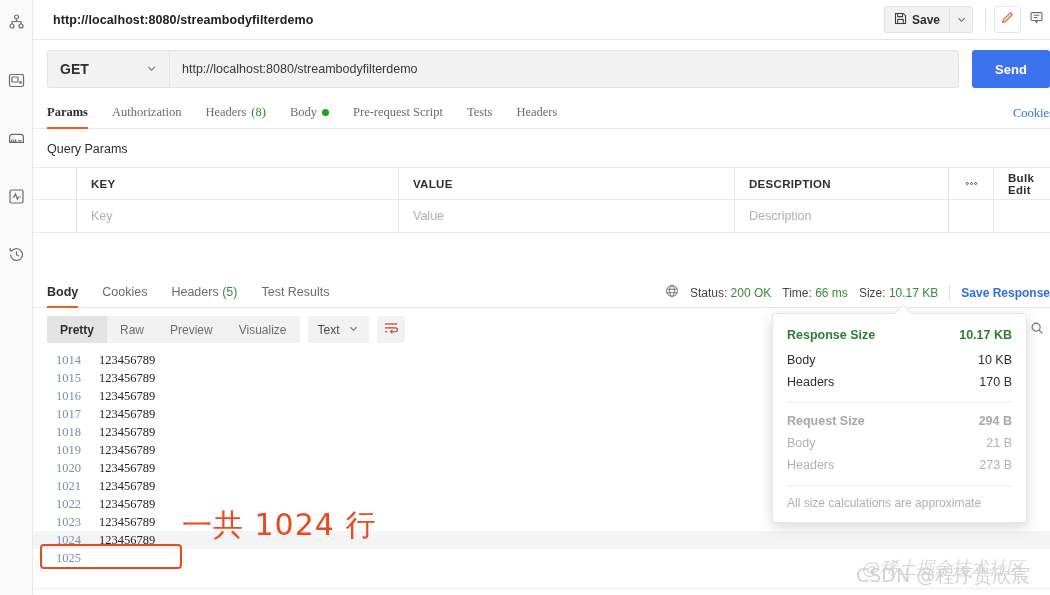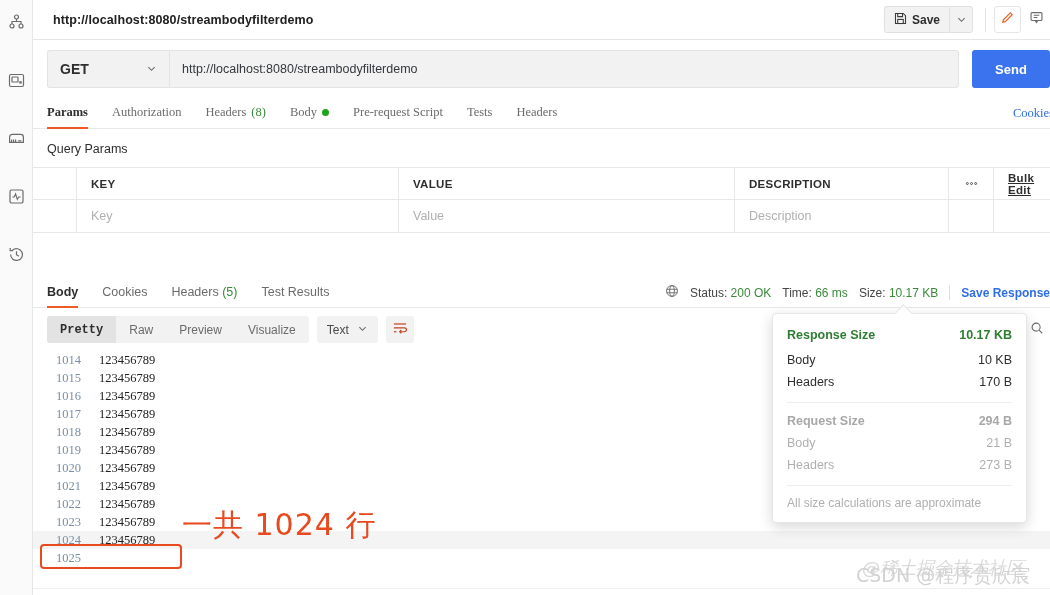--- a/index.html
+++ b/index.html
@@ -97,21 +97,21 @@
   .qp-title { font-size:12.5px; color:#2e2e2e; padding: 13px 0 11px 14px; }
   .tbl { border-top:1px solid #e8e8e8; border-bottom:1px solid #e8e8e8; }
   .trow { display:flex; height:32px; align-items:center; }
   .trow.head { border-bottom:1px solid #e8e8e8; font-weight:bold; font-size:11.5px; color:#2e2e2e; letter-spacing:.3px;}
   .tcell { height:32px; display:flex; align-items:center; padding-left:14px; border-right:1px solid #e8e8e8; }
   .c-chk { width:44px; padding-left:0; }
   .c-key { width: 322px; }
   .c-val { width: 336px; }
   .c-desc{ width: 214px; }
   .c-dots{ width: 45px; justify-content:center; padding-left:0; color:#3b3b3b;}
-  .c-bulk{ flex:1; border-right:none; font-weight:bold; font-size:11.5px;text-decoration:underline; }
+  .c-bulk{ flex:1; border-right:none; font-weight:bold; font-size:11.5px; }
   .trow.body .tcell { color:#b0b0b0; font-weight:normal; font-size:12.5px; }
   .tbl-pad { height:44px; }
 
   
   .resbar {
     display:flex; align-items:flex-end; padding: 0 0 0 14px; height:31px;
     border-bottom:1px solid #e8e8e8; position:relative;
   }
   .restab {
     font-size:12.5px; color:#6b6b6b; padding:0 12px 8px 12px; cursor:pointer; position:relative; white-space:nowrap;
@@ -126,21 +126,21 @@
   .meta .mval { color:#3a8a3a; }
   .meta .divider { width:1px; height:15px; background:#dcdcdc; }
   .meta .savelink { color:#2f6ee4; cursor:pointer; font-weight:bold; }
 
   
   .viewbar { display:flex; align-items:center; gap:8px; padding: 8px 0 8px 14px; position:relative;}
   .seg { display:flex; background:#f2f2f2; border-radius:3px; height:27px; overflow:hidden; }
   .seg div {
     padding: 0 13px; display:flex; align-items:center; font-size:12px; color:#6b6b6b; cursor:pointer;
   }
-  .seg div.on { background:#e3e3e3; color:#2e2e2e; font-weight:bold;font-family:Liberation Mono, monospace; }
+  .seg div.on { background:#e3e3e3; color:#2e2e2e; font-weight:bold; }
   .fmt {
     display:flex; align-items:center; gap:8px; background:#f2f2f2; border-radius:3px;
     height:27px; padding:0 10px; font-size:12px; color:#4a4a4a; cursor:pointer;
   }
   .wrapbtn {
     width:28px; height:27px; background:#f2f2f2; border-radius:3px;
     display:flex; align-items:center; justify-content:center; cursor:pointer;
   }
   .searchbtn { position:absolute; right:0px; width:26px; height:27px; display:flex; align-items:center; justify-content:center; color:#6b6b6b; cursor:pointer;}
 

